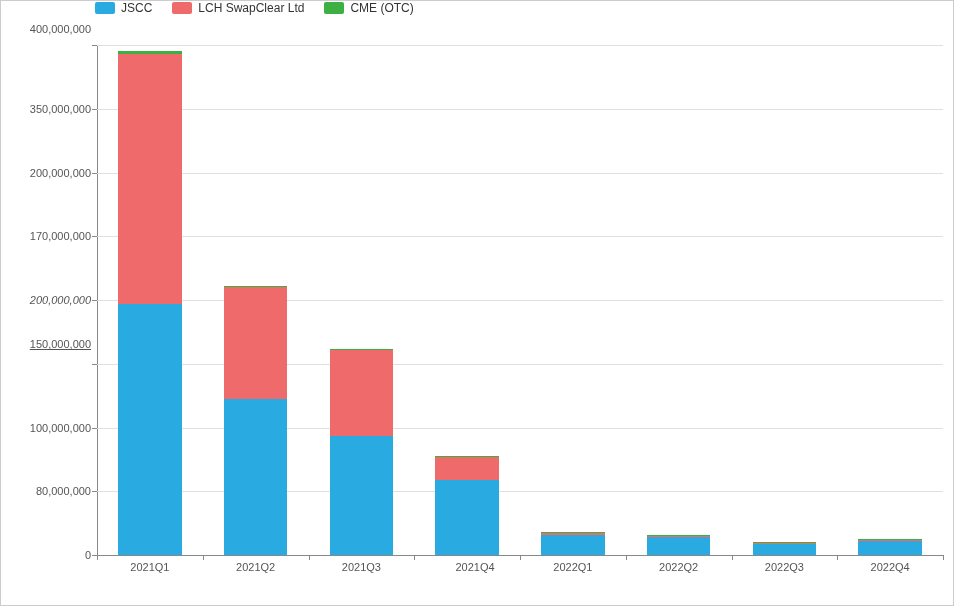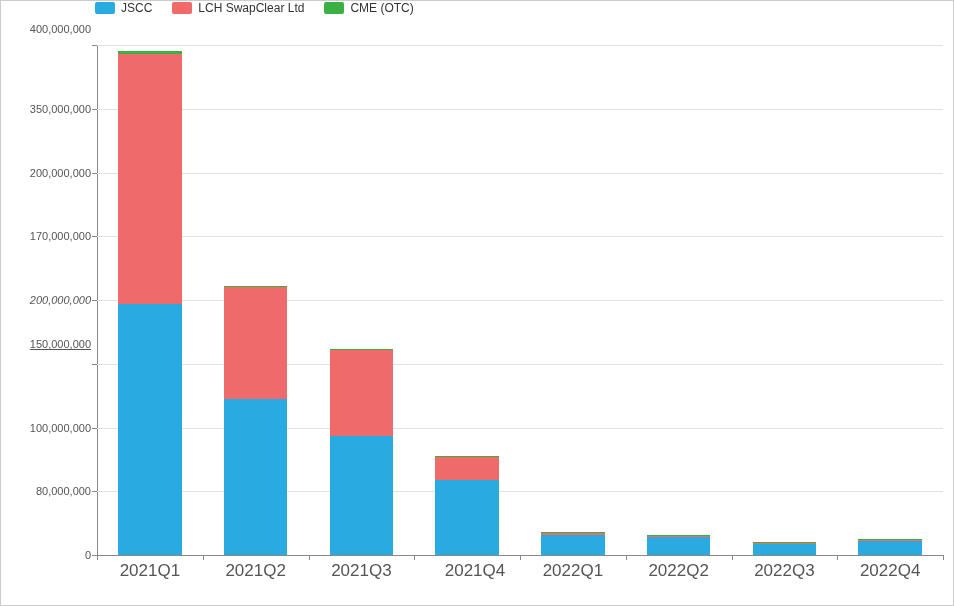--- a/index.html
+++ b/index.html
@@ -88,21 +88,21 @@
     width: 64px;
   }
   .bar-segment {
     position: absolute;
     left: 0;
     width: 100%;
   }
   .x-tick-label {
     position: absolute;
     top: 560px;
-    font-size: 17px;
+    font-size: 11px;
     color: #555555;
     transform: translateX(-50%);
   }
   .x-tick-mark {
     position: absolute;
     top: 554px;
     height: 5px;
     border-left: 1px solid #888888;
   }
 </style>

